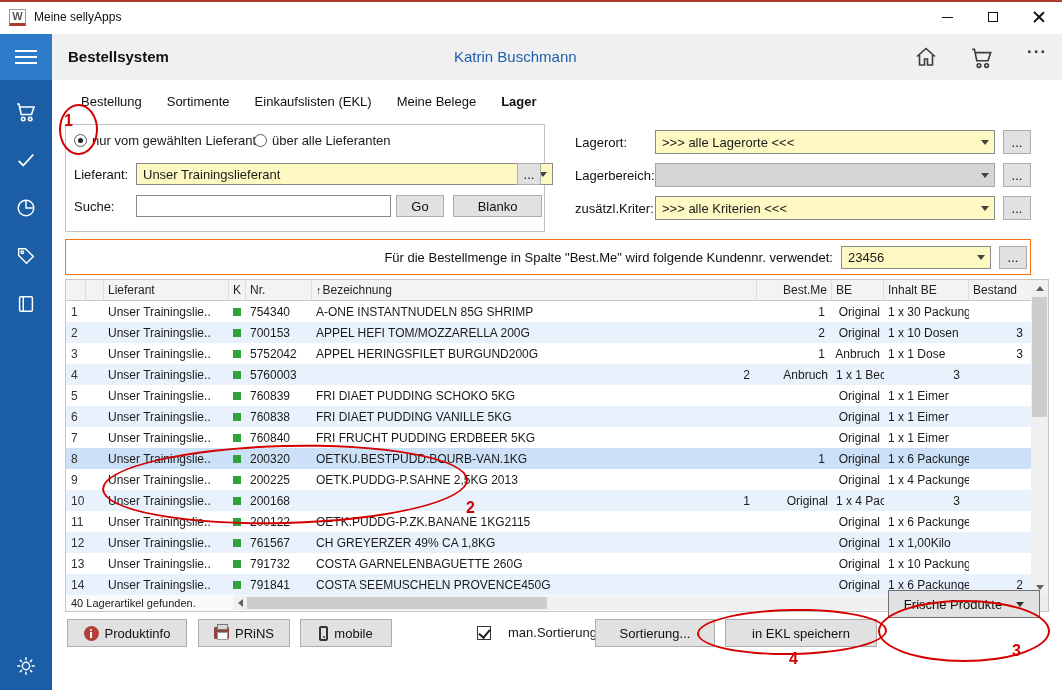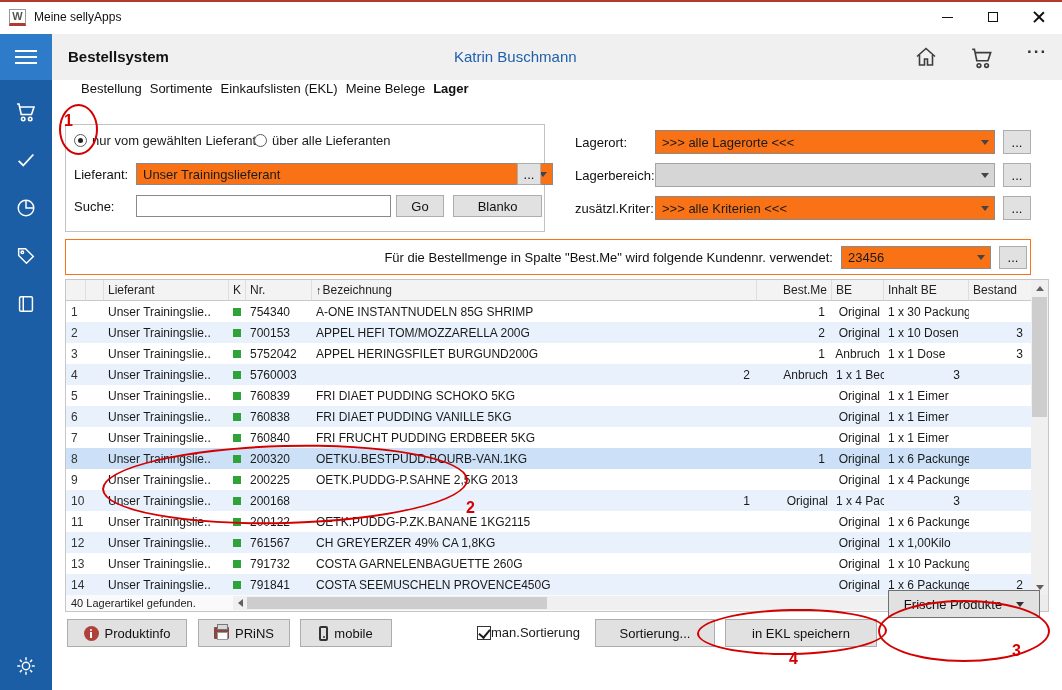--- a/index.html
+++ b/index.html
@@ -38,33 +38,33 @@
   .appheader{position:absolute;left:52px;top:32px;width:1010px;height:46px;background:#f0f0f0}
   .appheader .hd-title{position:absolute;left:16px;top:14px;font-size:15px;font-weight:bold;color:#111}
   .appheader .hd-user{position:absolute;left:402px;top:14px;font-size:15px;color:#1f5fad}
   .hd-ico{position:absolute;top:11px;color:#3c3c3c;cursor:pointer}
   .hd-home{left:862px}
   .hd-cart{left:917px}
   .hd-dots{left:975px;top:4px;font-size:17px;font-weight:bold;letter-spacing:2px;color:#333}
 
   
   .main{position:absolute;left:52px;top:78px;width:1010px;height:612px;background:#fff}
-  .tabbar{position:absolute;left:29px;top:1px;display:flex;gap:8px;font-size:13px;color:#111}
+  .tabbar{position:absolute;left:29px;top:14px;display:flex;gap:25px;font-size:13px;color:#111}
   .tab{cursor:pointer}
   .tab.active{font-weight:bold}
 
   
   .panel-left{position:absolute;left:13px;top:44px;width:480px;height:108px;border:1px solid #c3c3c3}
   .radio{position:absolute;display:flex;align-items:center;gap:5px;cursor:pointer;font-size:13px}
   .radio-dot{width:13px;height:13px;border:1px solid #5a5a5a;border-radius:50%;background:#fff;position:relative}
   .radio-dot.checked::after{content:"";position:absolute;left:3px;top:3px;width:5px;height:5px;border-radius:50%;background:#222}
   .flabel{position:absolute;font-size:13px;color:#111}
 
   
-  .combo{position:absolute;background:#f97316;border:1px solid #8a8a8a;display:flex;align-items:center;cursor:pointer}
+  .combo{position:absolute;background:#fef9c3;border:1px solid #8a8a8a;display:flex;align-items:center;cursor:pointer}
   .combo .ctext{flex:1;padding-left:6px;font-size:13px;white-space:nowrap;overflow:hidden}
   .combo .cbtn{width:18px;height:100%;display:flex;align-items:center;justify-content:center}
   .tri{width:0;height:0;border-left:4px solid transparent;border-right:4px solid transparent;border-top:5px solid #444}
   .combo.disabled{background:#d6d6d6;border-color:#a5a5a5}
   .tinput{position:absolute;border:1px solid #8a8a8a;background:#fff;font-size:13px;padding-left:6px;
           font-family:"Liberation Sans",sans-serif}
   .btn{position:absolute;background:#e1e1e1;border:1px solid #adadad;font-size:13px;color:#111;
        display:flex;align-items:center;justify-content:center;cursor:pointer;gap:6px;
        font-family:"Liberation Sans",sans-serif}
 
@@ -105,21 +105,21 @@
   .statustext{font-size:11px;color:#222;padding-left:5px;white-space:nowrap}
   .hscroll{position:absolute;left:167px;top:316px;width:799px;height:14px;background:#f0f0f0}
   .hthumb{position:absolute;left:14px;top:1px;width:300px;height:12px;background:#cdcdcd}
   .h-arrow{position:absolute;top:0;width:14px;height:14px;display:flex;align-items:center;justify-content:center}
   .left{left:0}.right{right:0}
   .t-l{width:0;height:0;border-top:4px solid transparent;border-bottom:4px solid transparent;border-right:5px solid #606060}
   .t-r{width:0;height:0;border-top:4px solid transparent;border-bottom:4px solid transparent;border-left:5px solid #606060}
   .corner{position:absolute;right:0;top:315px;width:17px;height:16px;background:#ececec}
 
   
-  .cbwrap{position:absolute;left:425px;top:545px;display:flex;align-items:center;gap:0;cursor:pointer}
+  .cbwrap{position:absolute;left:425px;top:545px;display:flex;align-items:center;gap:17px;cursor:pointer}
   .cbox{width:14px;height:14px;border:1px solid #333;background:#fff;position:relative}
   .cbox.checked::after{content:"";position:absolute;left:3px;top:0px;width:5px;height:9px;
         border:solid #1a1a1a;border-width:0 2px 2px 0;transform:rotate(40deg)}
   .ico-info{width:15px;height:15px;border-radius:50%;background:#b0403a;position:relative;flex:0 0 auto}
   .ico-info::before{content:"";position:absolute;left:6.5px;top:3px;width:2px;height:2px;background:#fff;border-radius:50%}
   .ico-info::after{content:"";position:absolute;left:6.5px;top:6.5px;width:2px;height:5.5px;background:#fff}
   .ico-print{width:15px;height:12px;background:#8a4640;position:relative;border-radius:1px;flex:0 0 auto}
   .ico-print::before{content:"";position:absolute;left:3px;top:-3px;width:9px;height:4px;background:#d9d9d9;border:1px solid #777}
   .ico-print::after{content:"";position:absolute;left:3px;top:5px;width:9px;height:6px;background:#fff;border:1px solid #999}
   .ico-phone{width:9px;height:15px;border:2px solid #333;border-radius:2px;position:relative;flex:0 0 auto}

